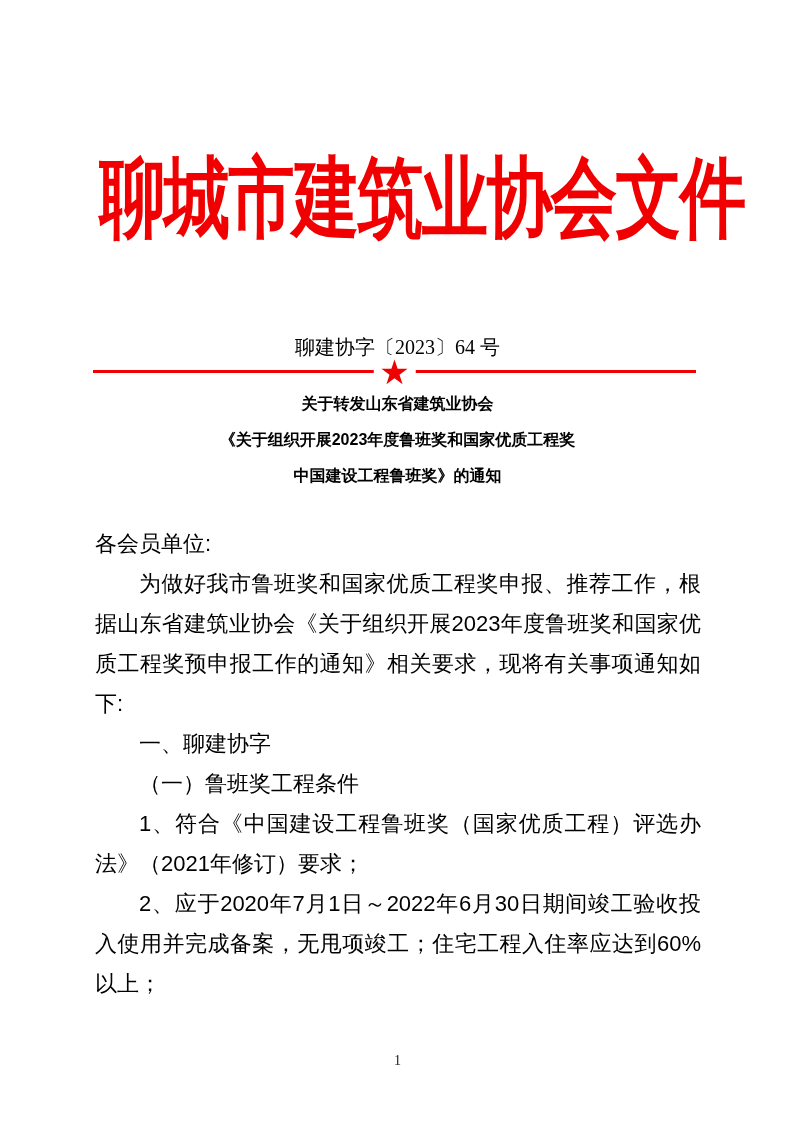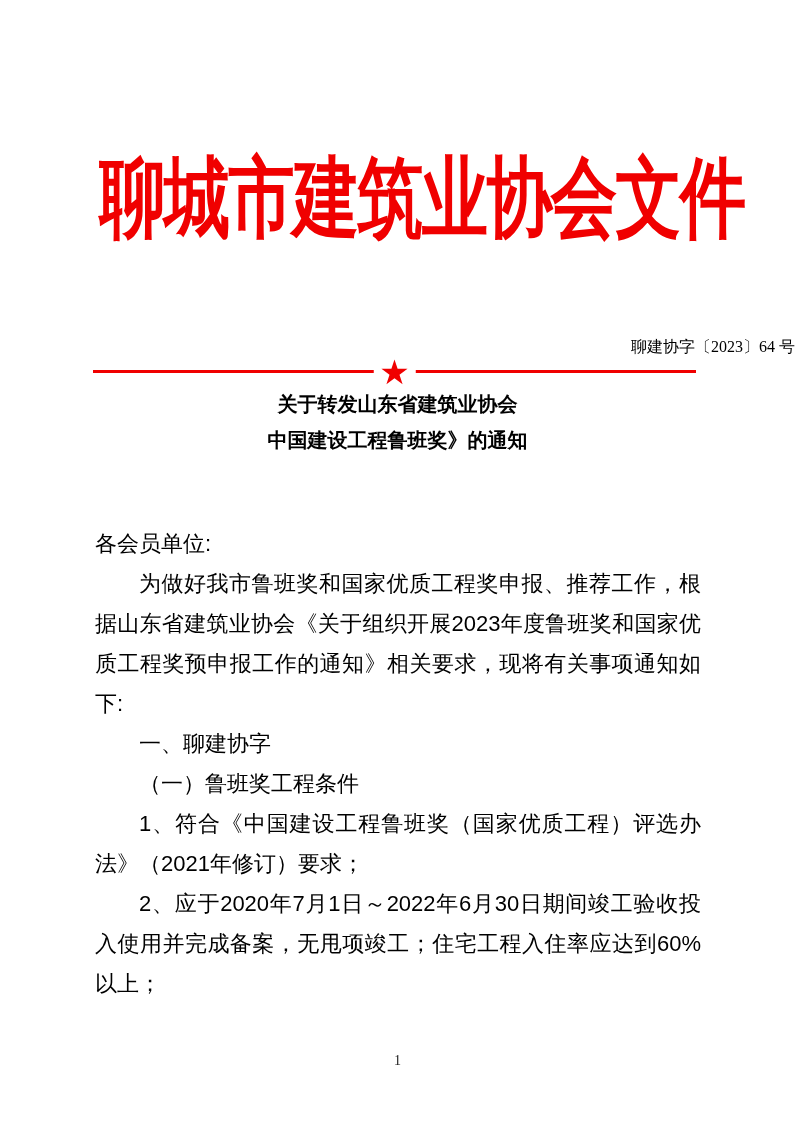--- a/index.html
+++ b/index.html
@@ -26,22 +26,22 @@
     white-space: nowrap;
     transform: scaleX(0.75);
     transform-origin: 50% 0;
     letter-spacing: -2px;
   }
 
   
   .doc-number {
     position: absolute;
     top: 334px; left: 0; width: 795px;
-    text-align: right;
-    font-size: 16px;
+    text-align: center;
+    font-size: 20px;
     line-height: 26px;
     color: #000;
   }
 
   
   .red-line {
     position: absolute;
     top: 370px; left: 93px;
     width: 603px; height: 3px;
     background: #f00000;
@@ -58,21 +58,21 @@
     font-family: "DejaVu Sans", sans-serif;
   }
 
   
   .title-block {
     position: absolute;
     top: 386px; left: 0; width: 795px;
     text-align: center;
     font-family: "Liberation Sans", sans-serif;
     font-weight: bold;
-    font-size: 20px;
+    font-size: 16px;
     line-height: 36px;
     color: #000;
   }
 
   
   .body-block {
     position: absolute;
     top: 524px; left: 95px;
     width: 606px;
     font-family: Liberation Sans, sans-serif;
@@ -102,20 +102,21 @@
   <div class="org-title">聊城市建筑业协会文件</div>
 
   <div class="doc-number">聊建协字〔2023〕64 号</div>
 
   <div class="red-line">
     <span class="star">★</span>
   </div>
 
   <div class="title-block">
     <div class="title-line">关于转发山东省建筑业协会</div>
+    <div class="title-line">《关于组织开展2023年度鲁班奖和国家优质工程奖</div>
     <div class="title-line">中国建设工程鲁班奖》的通知</div>
   </div>
 
   <div class="body-block">
     <p class="salutation">各会员单位:</p>
     <p class="para">为做好我市鲁班奖和国家优质工程奖申报、推荐工作，根据山东省建筑业协会《关于组织开展2023年度鲁班奖和国家优质工程奖预申报工作的通知》相关要求，现将有关事项通知如下:</p>
     <p class="para">一、聊建协字</p>
     <p class="para">（一）鲁班奖工程条件</p>
     <p class="para">1、符合《中国建设工程鲁班奖（国家优质工程）评选办法》（2021年修订）要求；</p>
     <p class="para">2、应于2020年7月1日～2022年6月30日期间竣工验收投入使用并完成备案，无甩项竣工；住宅工程入住率应达到60%以上；</p>

